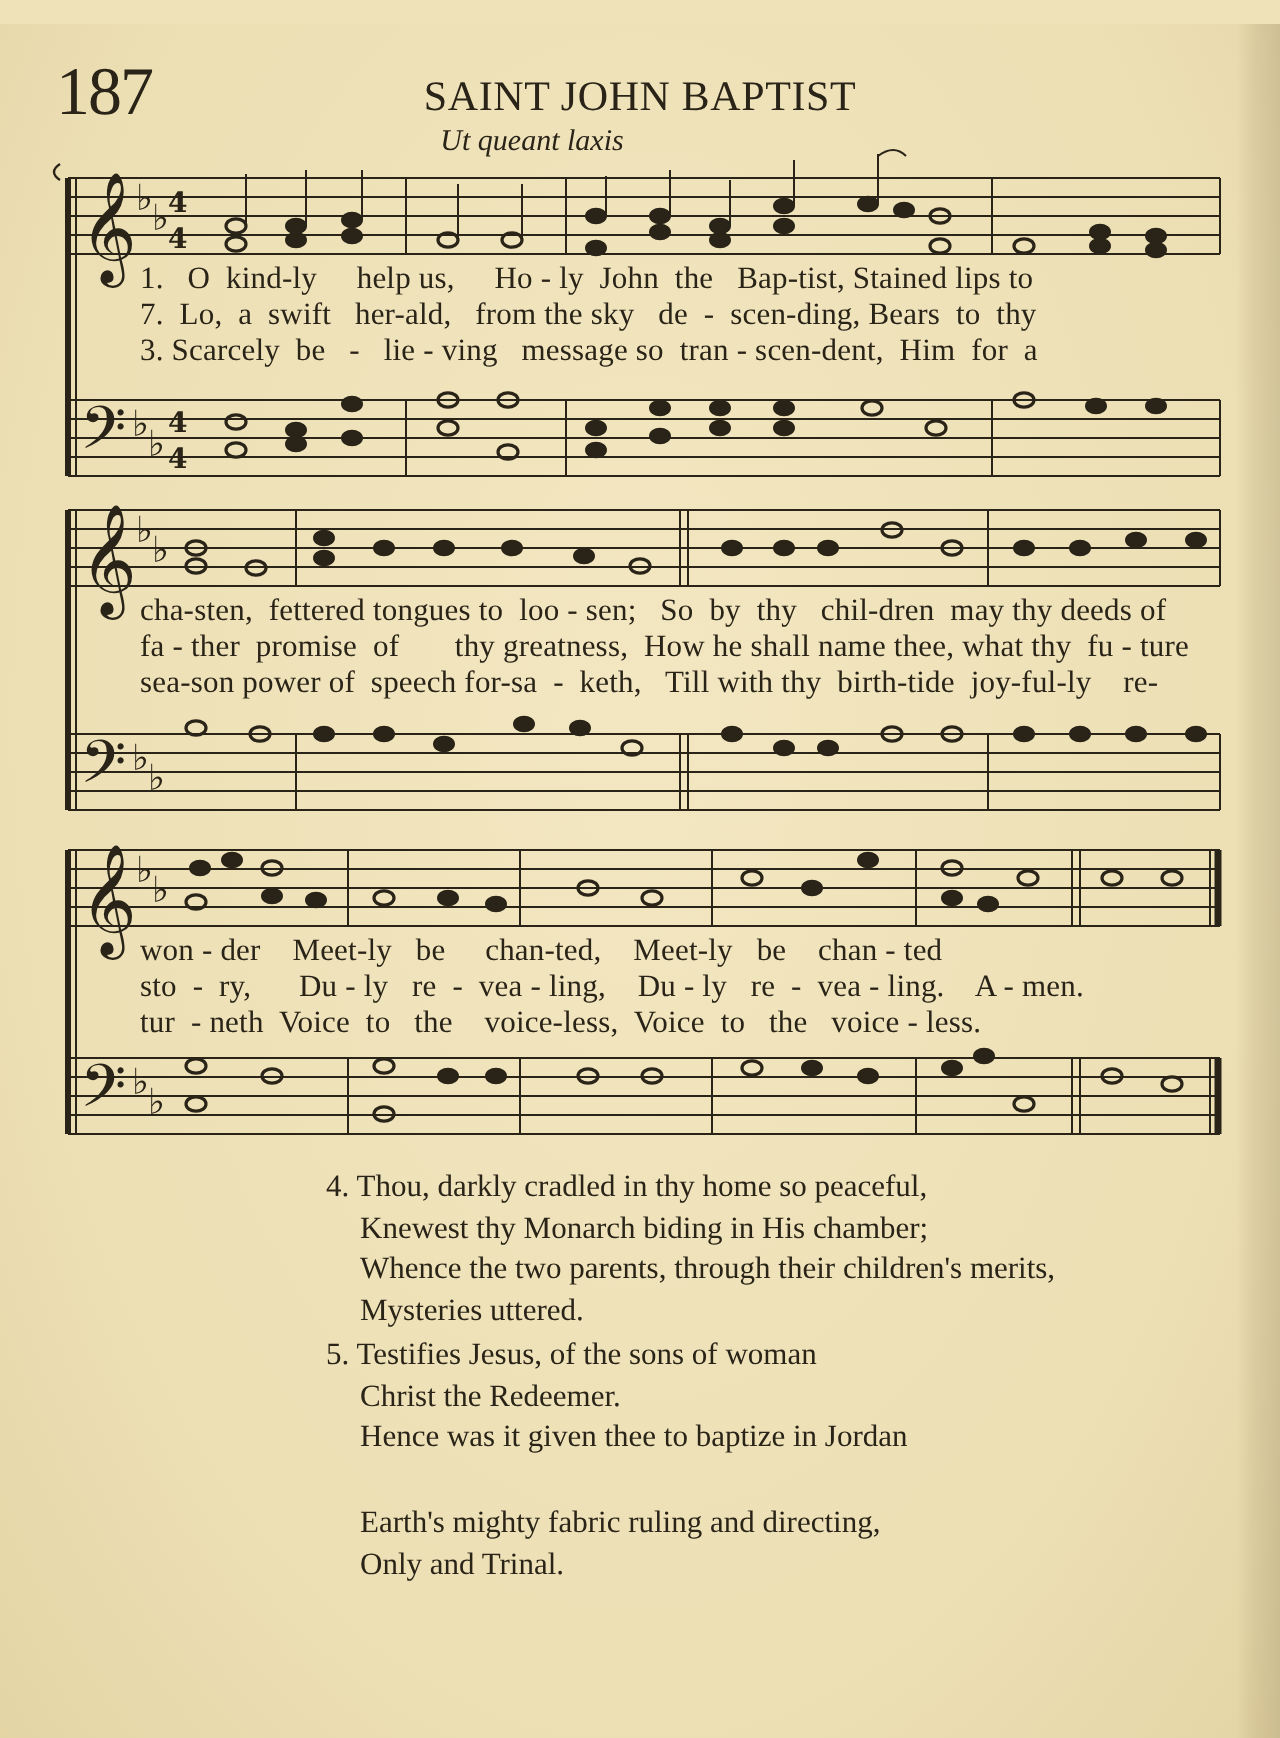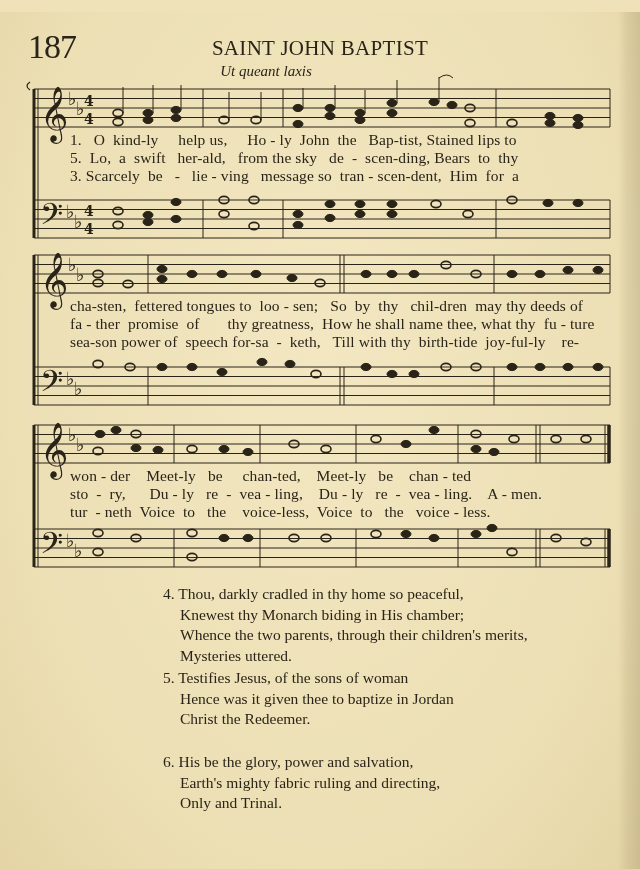--- a/index.html
+++ b/index.html
@@ -285,21 +285,21 @@
       <ellipse cx="476" cy="522" rx="5" ry="3.6"></ellipse>
         <ellipse cx="492" cy="516" rx="5" ry="3.6"></ellipse>
         <ellipse cx="512" cy="540" rx="5" ry="3.6" fill="none" stroke-width="1.6"></ellipse>
       <ellipse cx="556" cy="526" rx="5" ry="3.6" fill="none" stroke-width="1.6"></ellipse>
         <ellipse cx="586" cy="530" rx="5" ry="3.6" fill="none" stroke-width="1.6"></ellipse>
     </g>
   </svg>
 
   <div>
     <div class="lyric-line" style="top:119px">1.   O  kind-ly     help us,     Ho - ly  John  the   Bap-tist, Stained lips to</div>
-    <div class="lyric-line" style="top:137px">5.  Lo,  a  swift   her-ald,   from the sky   de  -  scen-ding, Bears  to  thy</div>
+    <div class="lyric-line" style="top:137px">7.  Lo,  a  swift   her-ald,   from the sky   de  -  scen-ding, Bears  to  thy</div>
     <div class="lyric-line" style="top:155px">3. Scarcely  be   -   lie - ving   message so  tran - scen-dent,  Him  for  a</div>
   </div>
   <div>
     <div class="lyric-line" style="top:285px">cha-sten,  fettered tongues to  loo - sen;   So  by  thy   chil-dren  may thy deeds of</div>
     <div class="lyric-line" style="top:303px">fa - ther  promise  of       thy greatness,  How he shall name thee, what thy  fu - ture</div>
     <div class="lyric-line" style="top:321px">sea-son power of  speech for-sa  -  keth,   Till with thy  birth-tide  joy-ful-ly    re-</div>
   </div>
   <div>
     <div class="lyric-line" style="top:455px">won - der    Meet-ly   be     chan-ted,    Meet-ly   be    chan - ted</div>
     <div class="lyric-line" style="top:473px">sto  -  ry,      Du - ly   re  -  vea - ling,    Du - ly   re  -  vea - ling.    A - men.</div>
@@ -307,21 +307,20 @@
   </div>
 
   <div class="stanza" style="top:572px">
     <div class="ln"><span>4.</span> <span>Thou, darkly cradled in thy home so peaceful,</span></div>
     <div class="ln indent">Knewest thy Monarch biding in His chamber;</div>
     <div class="ln indent">Whence the two parents, through their children's merits,</div>
     <div class="ln indent">Mysteries uttered.</div>
   </div>
   <div class="stanza" style="top:656px">
     <div class="ln"><span>5.</span> <span>Testifies Jesus, of the sons of woman</span></div>
+    <div class="ln indent">Christ the Redeemer.</div>
     <div class="ln indent">Hence was it given thee to baptize in Jordan</div>
-    <div class="ln indent">Christ the Redeemer.</div>
   </div>
   <div class="stanza" style="top:740px">
-    <div class="ln"><span>6.</span> <span>His be the glory, power and salvation,</span></div>
     <div class="ln indent">Earth's mighty fabric ruling and directing,</div>
     <div class="ln indent">Only and Trinal.</div>
   </div>
 </div>
 
 </body></html>

